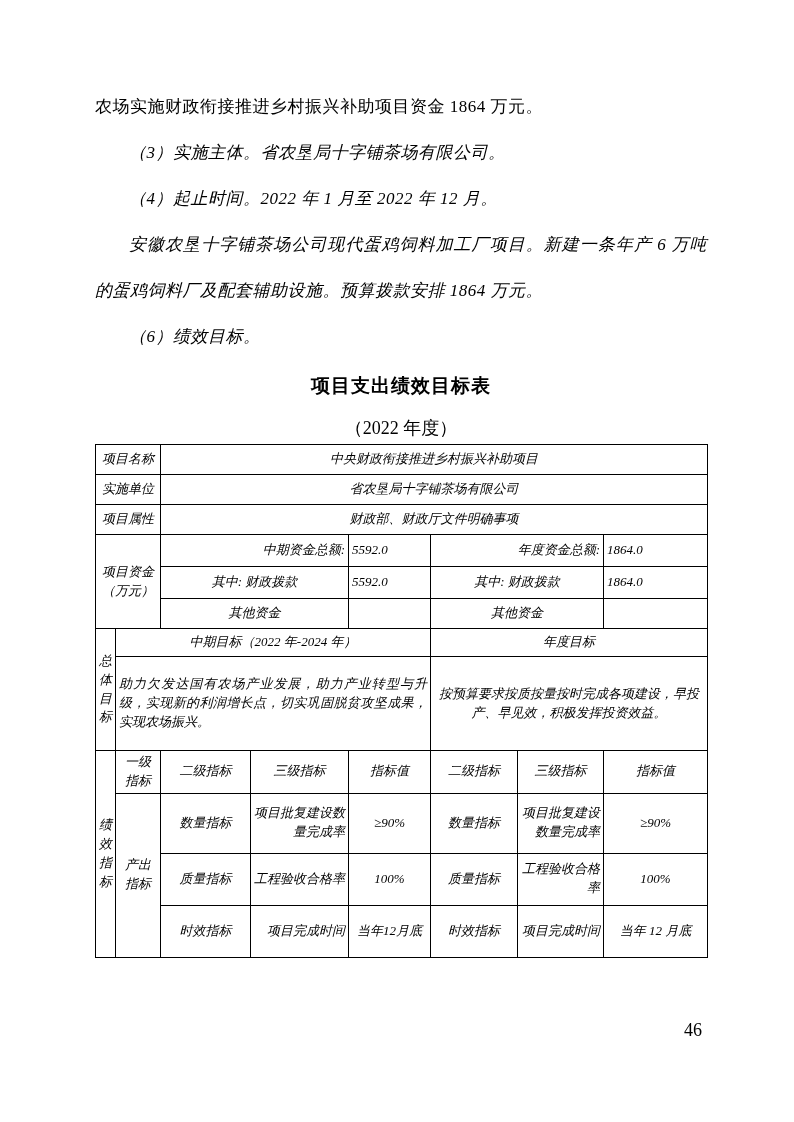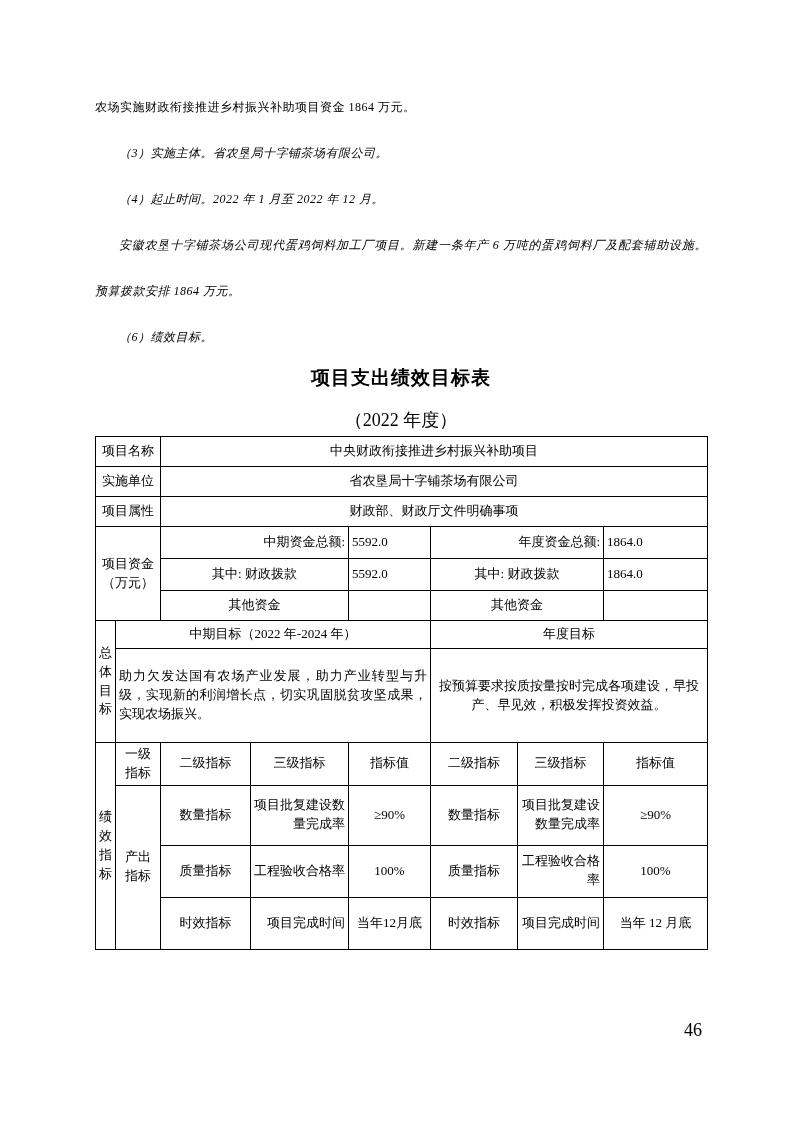--- a/index.html
+++ b/index.html
@@ -12,28 +12,28 @@
     font-family:"Liberation Serif","DejaVu Serif",serif;
     color:#000;
   }
   .content{
     position:absolute;
     left:95px;top:84px;
     width:612px;
   }
   .body-text p{
     margin:0;
-    font-size:12px;
+    font-size:17px;
     line-height:46px;
     text-align:justify;
     letter-spacing:0.5px;
   }
   .body-text p.ind{text-indent:2em;font-style:italic;}
   .doc-title{
-    margin-top:6px;
+    margin-top:14px;
     text-align:center;
     font-size:19px;
     font-weight:bold;
     letter-spacing:1px;
     line-height:24px;
   }
   .doc-subtitle{
     text-align:center;
     font-size:18px;
     line-height:20px;
@@ -45,20 +45,21 @@
     table-layout:fixed;
     width:612px;
     font-size:13px;
   }
   table.perf td{
     border:1px solid #000;
     padding:2px 3px;
     vertical-align:middle;
     word-break:break-all;
     line-height:1.45;
+    font-style:italic;
   }
   td.c{text-align:center;}
   td.l{text-align:right;}
   td.r{text-align:left;padding-right:3px;}
   td.lab{text-align:center;white-space:pre-line;}
   td.vert{
     text-align:center;
     padding:0;
     line-height:1.35;
   }

